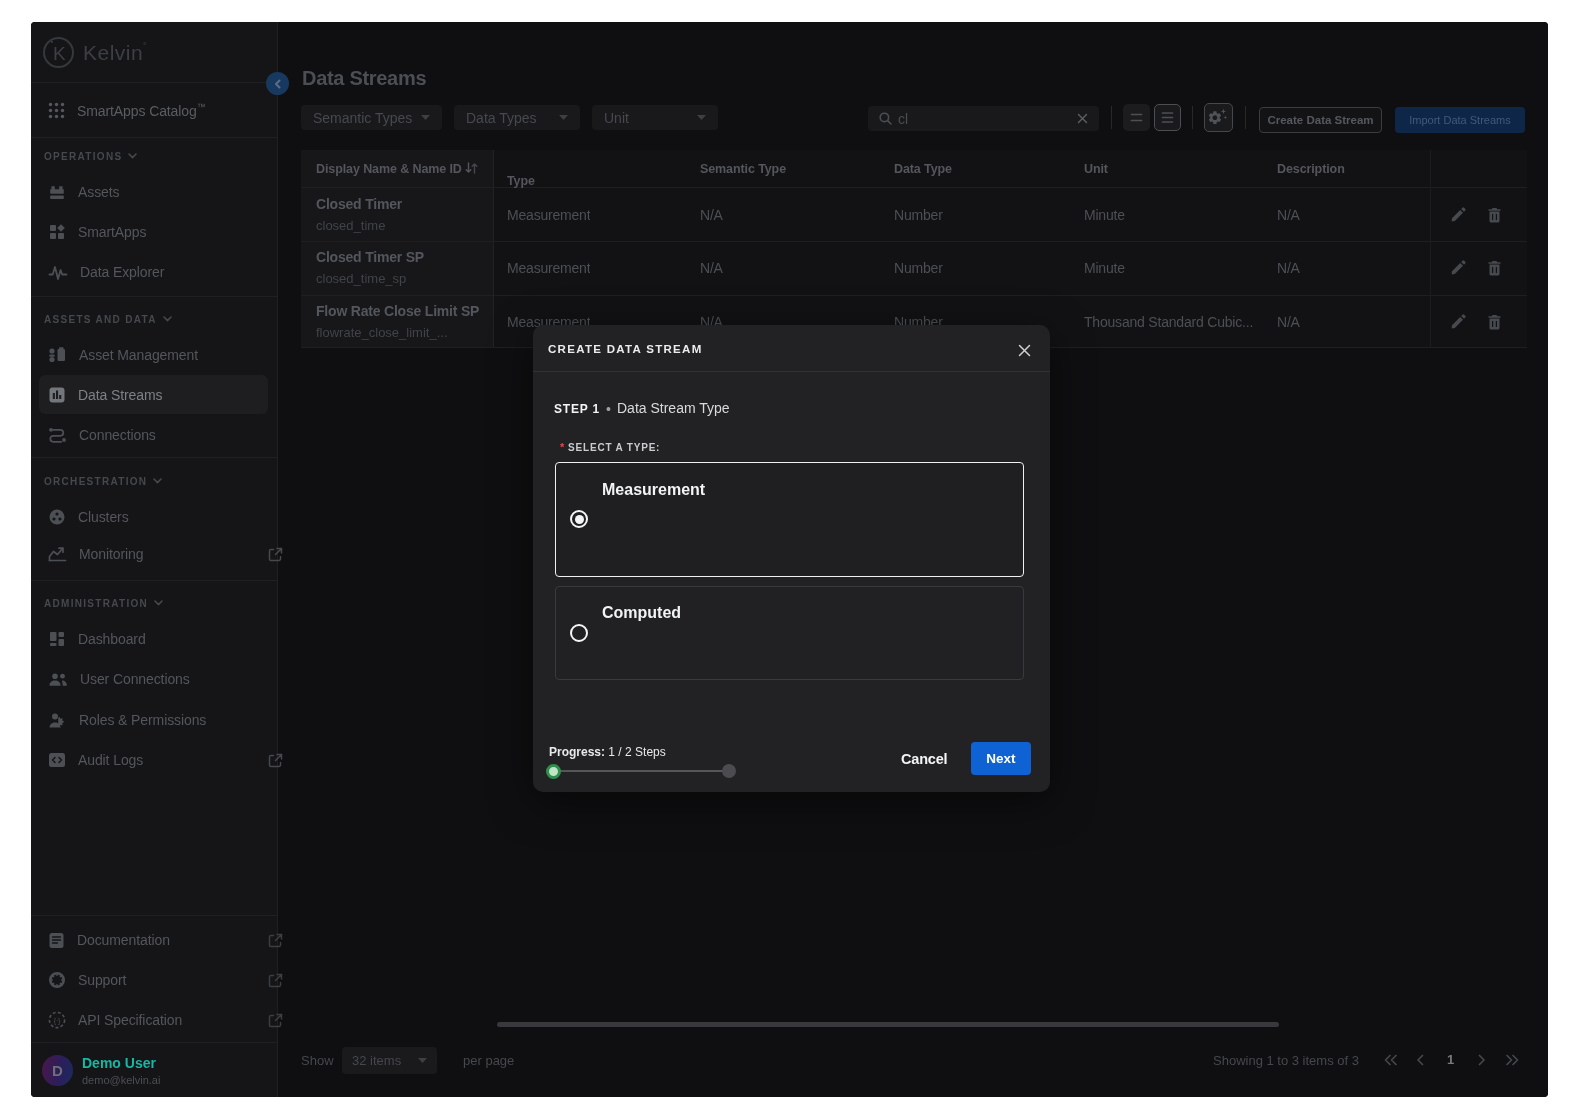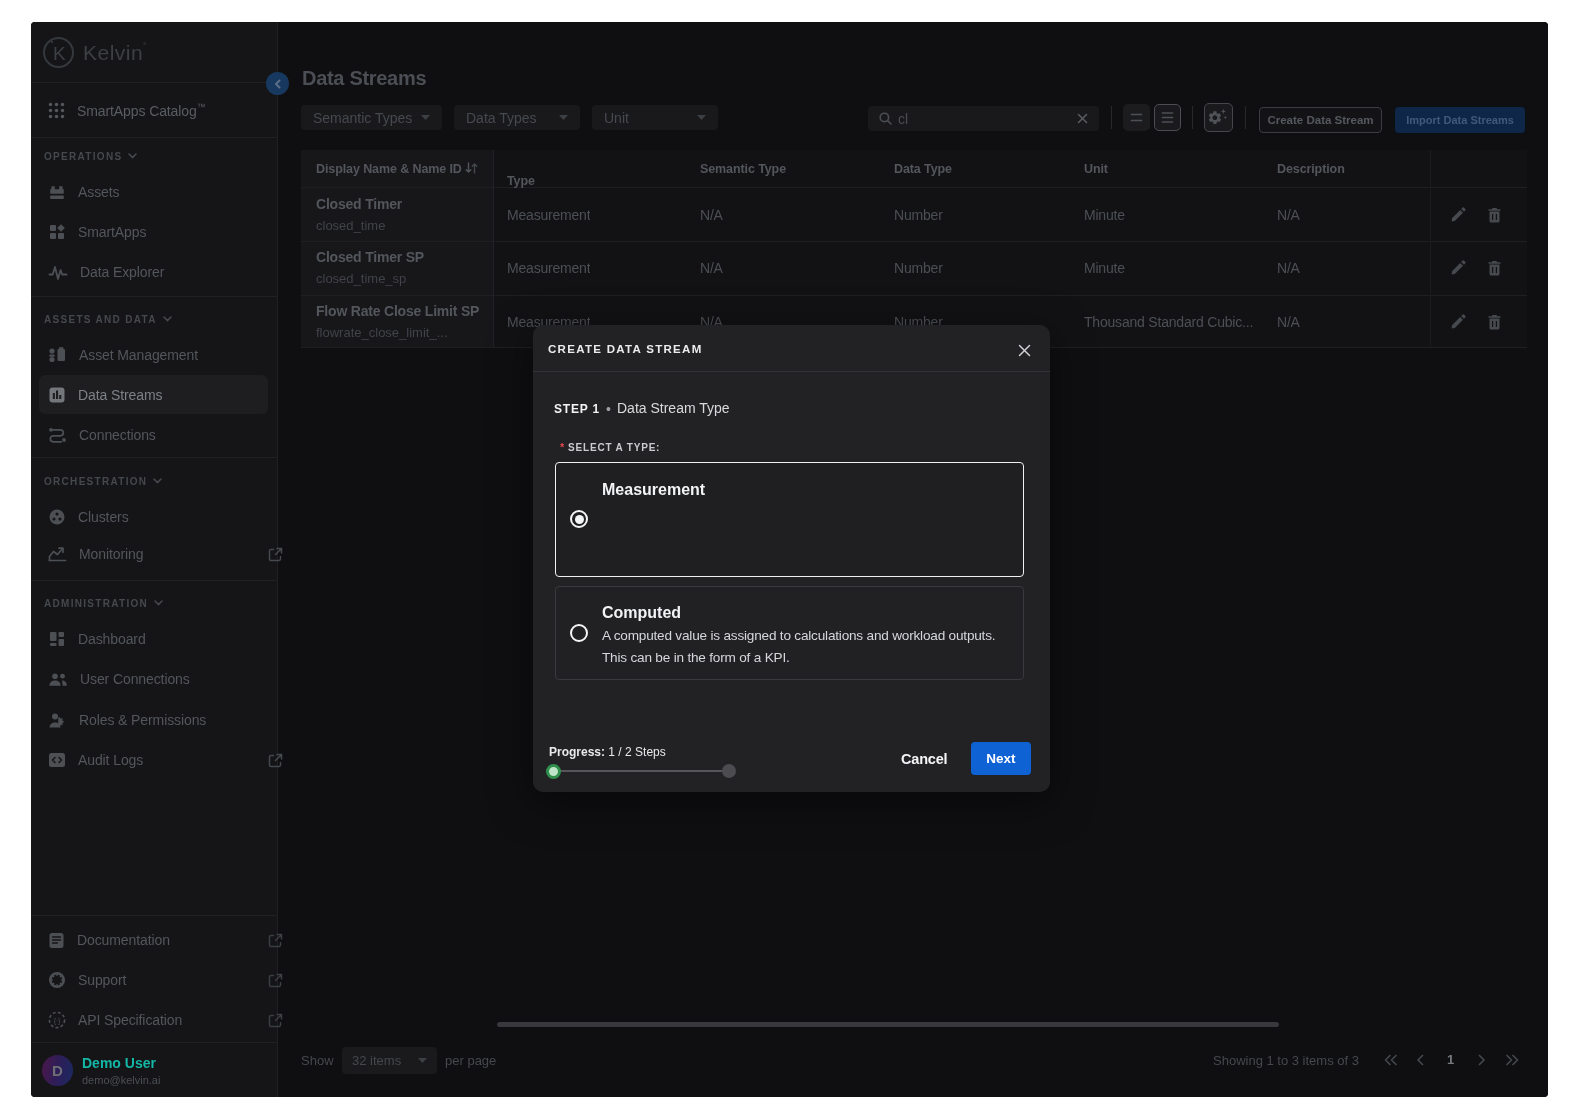--- a/index.html
+++ b/index.html
@@ -254,21 +254,21 @@
     <div class="sqbtn" style="left:1173px;width:29px;height:29px;top:81px;border:1px solid #44474b;background:#1a1a1d">
       <svg width="19" height="19" viewBox="0 0 24 24" fill="#4f5257">
           <g transform="translate(-2.5 2.2) scale(.83)">
             <path d="M19.14 12.94c.04-.3.06-.61.06-.94 0-.32-.02-.64-.07-.94l2.03-1.58c.18-.14.23-.41.12-.61l-1.92-3.32c-.12-.22-.37-.29-.59-.22l-2.39.96c-.5-.38-1.03-.7-1.62-.94l-.36-2.54c-.04-.24-.24-.41-.48-.41h-3.84c-.24 0-.43.17-.47.41l-.36 2.54c-.59.24-1.13.57-1.62.94l-2.39-.96c-.22-.08-.47 0-.59.22L2.74 8.87c-.12.21-.08.47.12.61l2.03 1.58c-.05.3-.09.63-.09.94s.02.64.07.94l-2.03 1.58c-.18.14-.23.41-.12.61l1.92 3.32c.12.22.37.29.59.22l2.39-.96c.5.38 1.03.7 1.62.94l.36 2.54c.05.24.24.41.48.41h3.84c.24 0 .44-.17.47-.41l.36-2.54c.59-.24 1.13-.56 1.62-.94l2.39.96c.22.08.47 0 .59-.22l1.92-3.32c.12-.22.07-.47-.12-.61l-2.01-1.58zM12 15.6c-1.98 0-3.6-1.62-3.6-3.6s1.62-3.6 3.6-3.6 3.6 1.62 3.6 3.6-1.62 3.6-3.6 3.6z"></path>
           </g>
           <path d="M18.2 1l.9 2.4 2.4.9-2.4.9-.9 2.4-.9-2.4-2.4-.9 2.4-.9zM20.6 9.6l.6 1.7 1.7.6-1.7.6-.6 1.7-.6-1.7-1.7-.6 1.7-.6z"></path>
         </svg>
     </div>
     <div class="vdiv" style="left:1214px"></div>
     <div class="abs" style="left:1228px;top:85px;width:123px;height:26px;border:1px solid #393c41;border-radius:4px;display:flex;align-items:center;justify-content:center;color:#55585e;font-size:11.5px;font-weight:bold;background:#131316">Create Data Stream</div>
-    <div class="abs" style="left:1364px;top:85px;width:130px;height:26px;border-radius:4px;display:flex;align-items:center;justify-content:center;color:#42597b;font-size:11px;font-weight:bold;background:#0e2748">Import Data Streams</div>
+    <div class="abs" style="left:1364px;top:85px;width:130px;height:26px;border-radius:4px;display:flex;align-items:center;justify-content:center;color:#42597b;font-size:11px;font-weight:normal;background:#0e2748">Import Data Streams</div>
   </div>
   <div id="tblwrap">
 
     <div class="abs" style="left:270px;top:128px;width:1226px;height:197px;background:#121214"></div>
     <div class="abs" style="left:270px;top:128px;width:192px;height:197px;background:#17171a"></div>
 
     <div class="abs" style="left:270px;top:165px;width:1226px;height:1px;background:#1f1f22"></div>
     <div class="abs" style="left:270px;top:219px;width:1226px;height:1px;background:#1f1f22"></div>
     <div class="abs" style="left:270px;top:273px;width:1226px;height:1px;background:#1f1f22"></div>
     <div class="abs" style="left:270px;top:325px;width:1226px;height:1px;background:#1f1f22"></div>
@@ -333,21 +333,21 @@
         <path d="M2.5 4.5h10V14a1.5 1.5 0 0 1-1.5 1.5H4A1.5 1.5 0 0 1 2.5 14zM5.5 1h4l.7 1.2h3.3v1.6H1.5V2.2h3.3z"></path>
         <path d="M5.6 7v6M9.4 7v6" stroke="#121214" stroke-width="1.2"></path>
       </svg>
   </div>
   <div id="botbar">
     <div class="abs" style="left:466px;top:1000px;width:782px;height:5px;border-radius:3px;background:#39393d"></div>
     <div class="abs" style="left:270px;top:1031px;font-size:13px;color:#45484d">Show</div>
     <div class="abs" style="left:311px;top:1025px;width:95px;height:27px;background:#1a1a1d;border-radius:4px;display:flex;align-items:center;padding:0 10px;font-size:13px;color:#45484c">32 items<svg width="9" height="5" viewBox="0 0 9 5" style="margin-left:auto">
           <path d="M0 0h9L4.5 5z" fill="#3c3f44"></path>
         </svg></div>
-    <div class="abs" style="left:414px;top:1031px;font-size:13px;color:#45484d">per page</div>
+    <div class="abs" style="left:432px;top:1031px;font-size:13px;color:#45484d">per page</div>
     <div class="abs" style="left:1182px;top:1031px;font-size:13px;color:#45484d">Showing 1 to 3 items of 3</div>
     <svg class="abs" style="left:1352px;top:1032px" width="15" height="12" viewBox="0 0 15 12">
         <path d="M7 1.5 2.5 6 7 10.5M13 1.5 8.5 6 13 10.5" stroke="#44474b" stroke-width="1.7" fill="none" stroke-linecap="round" stroke-linejoin="round"></path>
       </svg>
     <svg class="abs" style="left:1385px;top:1032px" width="9" height="12" viewBox="0 0 9 12">
         <path d="M6.5 1.5 2 6l4.5 4.5" stroke="#44474b" stroke-width="1.7" fill="none" stroke-linecap="round" stroke-linejoin="round"></path>
       </svg>
     <div class="abs" style="left:1416px;top:1030px;font-size:13px;font-weight:bold;color:#76797e">1</div>
     <svg class="abs" style="left:1446px;top:1032px" width="9" height="12" viewBox="0 0 9 12">
         <path d="M2.5 1.5 7 6l-4.5 4.5" stroke="#44474b" stroke-width="1.7" fill="none" stroke-linecap="round" stroke-linejoin="round"></path>
@@ -368,21 +368,20 @@
     <div class="abs" style="left:27px;top:116px;font-size:10px;font-weight:bold;letter-spacing:.8px;color:#c9cbce"><span style="color:#e5484d;margin-right:3px;font-size:11px">*</span>SELECT A TYPE:</div>
 
     <div class="abs" style="left:22px;top:137px;width:469px;height:115px;border:1.5px solid #eff0f2;border-radius:4px;background:#1f1f22"></div>
     <div class="abs" style="left:37px;top:185px;width:18px;height:18px;border:2px solid #f4f5f7;border-radius:50%;background:#1f1f22"></div>
     <div class="abs" style="left:41.5px;top:189.5px;width:9px;height:9px;border-radius:50%;background:#f4f5f7"></div>
     <div class="abs" style="left:69px;top:156px;font-size:16px;font-weight:bold;color:#f2f3f5">Measurement</div>
 
     <div class="abs" style="left:22px;top:261px;width:469px;height:94px;border:1px solid #3a3a3e;border-radius:4px;background:#212124"></div>
     <div class="abs" style="left:37px;top:299px;width:18px;height:18px;border:2px solid #f4f5f7;border-radius:50%;background:#212124"></div>
     <div class="abs" style="left:69px;top:279px;font-size:16px;font-weight:bold;color:#f2f3f5">Computed</div>
-    <div class="abs" style="left:69px;top:300px;font-size:13.6px;letter-spacing:-.2px;color:#d6d7da;line-height:21.6px;white-space:nowrap">A computed value is assigned to calculations and workload outputs.<br>This can be in the form of a KPI.</div>
 
     <div class="abs" style="left:16px;top:420px;font-size:12px;color:#e8e9eb"><b>Progress:</b> 1 / 2 Steps</div>
     <div class="abs" style="left:21px;top:445px;width:175px;height:2px;background:#56565a"></div>
     <div class="abs" style="left:13px;top:439px;width:15px;height:15px;border-radius:50%;background:#bfe5c9;border:3px solid #2f8f4b;"></div>
     <div class="abs" style="left:189px;top:439px;width:14px;height:14px;border-radius:50%;background:#4b4b50"></div>
     <div class="abs" style="left:368px;top:426px;font-size:14.5px;font-weight:bold;letter-spacing:-.2px;color:#f4f5f7">Cancel</div>
     <div class="abs" style="left:438px;top:417px;width:60px;height:33px;background:#0f62d4;border-radius:4px;display:flex;align-items:center;justify-content:center;font-size:13.5px;font-weight:bold;color:#fff">Next</div>
   </div>
   <div id="collapse" class="abs" style="left:235px;top:50px;width:23px;height:23px;border-radius:50%;background:#18395f;color:#5a6e88;display:flex;align-items:center;justify-content:center;z-index:30">
     <svg width="10" height="10" viewBox="0 0 10 10">

